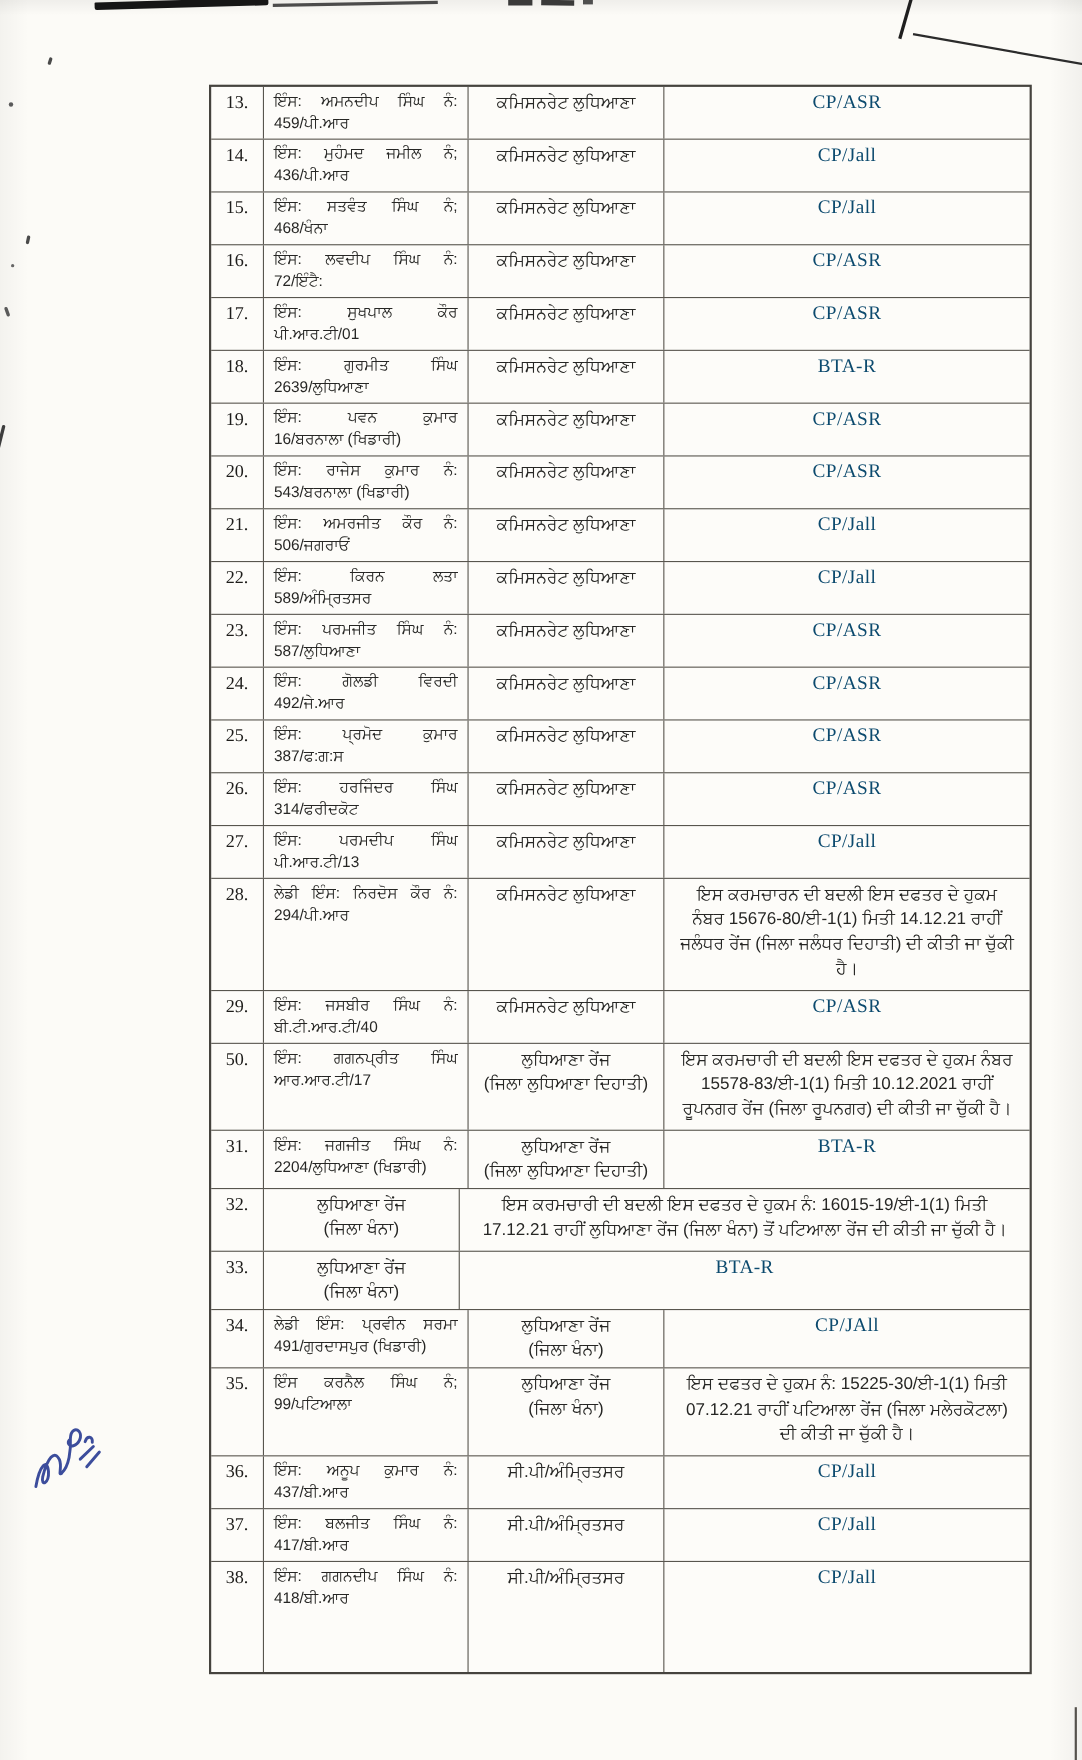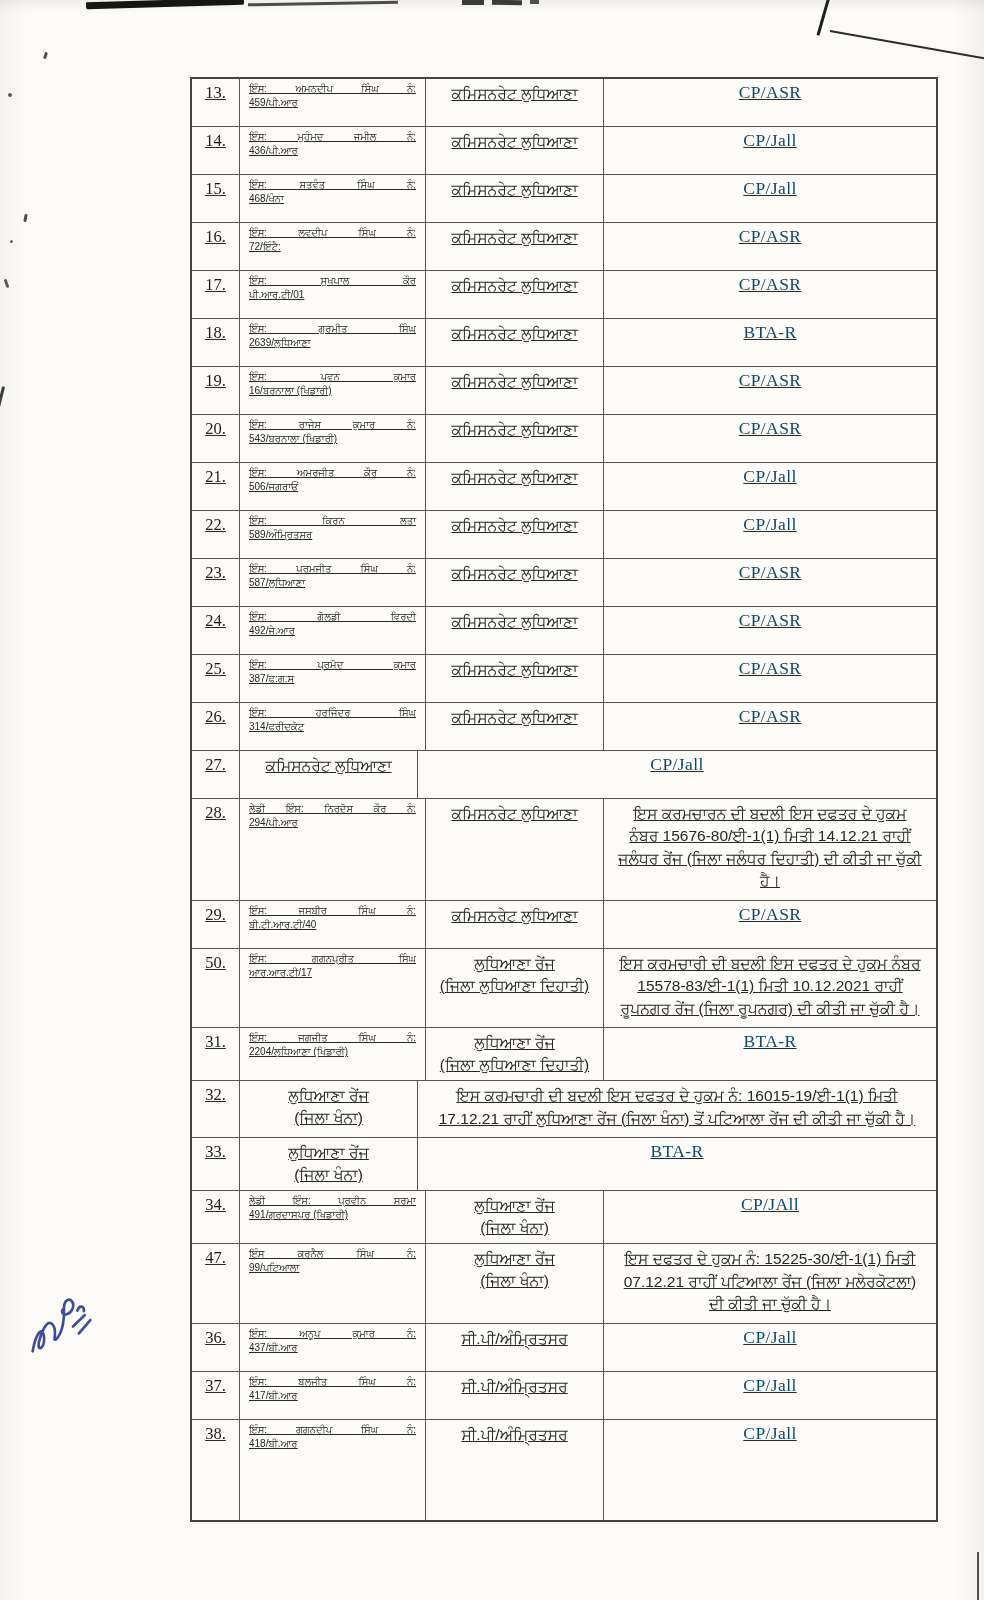--- a/index.html
+++ b/index.html
@@ -18,31 +18,31 @@
       linear-gradient(270deg,rgba(0,0,0,0.045),rgba(0,0,0,0) 30px),
       linear-gradient(180deg,rgba(0,0,0,0.05),rgba(0,0,0,0) 14px);
   }
 
   
   .tbl{
     position:absolute;left:190px;top:77px;width:748px;
     border:2px solid #45433e;
     background:#fdfcf9;
   }
-  .t-row{display:flex;border-bottom:1px solid #58554e;min-height:48px;text-decoration:underline;}
+  .t-row{display:flex;border-bottom:1px solid #58554e;min-height:48px;}
   .t-row:last-child{border-bottom:none;min-height:100px;}
   .cell{padding:3px 7px 4px;}
   .c-serial{
     width:48px;flex:0 0 48px;border-right:1px solid #58554e;
     text-align:center;font-family:"Liberation Serif","DejaVu Serif",serif;
     font-size:16.5px;color:#1e1d1b;padding-top:4px;
   }
   .c-name{
     width:186px;flex:0 0 186px;border-right:1px solid #58554e;
-    font-size:10px;line-height:1.42;padding-left:9px;padding-right:9px;
+    font-size:14px;line-height:1.42;padding-left:9px;padding-right:9px;
   }
   .name-l1{text-align:justify;text-align-last:justify;}
   .name-l2{text-align:left;}
   .c-office{
     width:178px;flex:0 0 178px;border-right:1px solid #58554e;
     text-align:center;font-size:15.5px;line-height:1.42;padding-top:4px;
   }
   .c-post{flex:1 1 auto;text-align:center;padding-top:3px;}
   .post-code{
     font-family:"Liberation Serif","DejaVu Serif",serif;
@@ -276,20 +276,24 @@
         </div>
         <div class="cell c-office">
           <div>ਕਮਿਸਨਰੇਟ ਲੁਧਿਆਣਾ</div>
         </div>
         <div class="cell c-post">
           <div class="post-code">CP/ASR</div>
         </div>
       </div>
       <div class="t-row">
         <div class="cell c-serial">27.</div>
+        <div class="cell c-name">
+          <div class="name-l1">ਇੰਸ: ਪਰਮਦੀਪ ਸਿੰਘ</div>
+          <div class="name-l2">ਪੀ.ਆਰ.ਟੀ/13</div>
+        </div>
         <div class="cell c-office">
           <div>ਕਮਿਸਨਰੇਟ ਲੁਧਿਆਣਾ</div>
         </div>
         <div class="cell c-post">
           <div class="post-code">CP/Jall</div>
         </div>
       </div>
       <div class="t-row">
         <div class="cell c-serial">28.</div>
         <div class="cell c-name">
@@ -372,21 +376,21 @@
         </div>
         <div class="cell c-office">
           <div>ਲੁਧਿਆਣਾ ਰੇਂਜ</div>
           <div>(ਜਿਲਾ ਖੰਨਾ)</div>
         </div>
         <div class="cell c-post">
           <div class="post-code">CP/JAll</div>
         </div>
       </div>
       <div class="t-row">
-        <div class="cell c-serial">47.</div>
+        <div class="cell c-serial">35.</div>
         <div class="cell c-name">
           <div class="name-l1">ਇੰਸ ਕਰਨੈਲ ਸਿੰਘ ਨੰ;</div>
           <div class="name-l2">99/ਪਟਿਆਲਾ</div>
         </div>
         <div class="cell c-office">
           <div>ਲੁਧਿਆਣਾ ਰੇਂਜ</div>
           <div>(ਜਿਲਾ ਖੰਨਾ)</div>
         </div>
         <div class="cell c-post">
           <div class="post-remark">ਇਸ ਦਫਤਰ ਦੇ ਹੁਕਮ ਨੰ: 15225-30/ਈ-1(1) ਮਿਤੀ 07.12.21 ਰਾਹੀਂ ਪਟਿਆਲਾ ਰੇਂਜ (ਜਿਲਾ ਮਲੇਰਕੋਟਲਾ) ਦੀ ਕੀਤੀ ਜਾ ਚੁੱਕੀ ਹੈ।</div>

